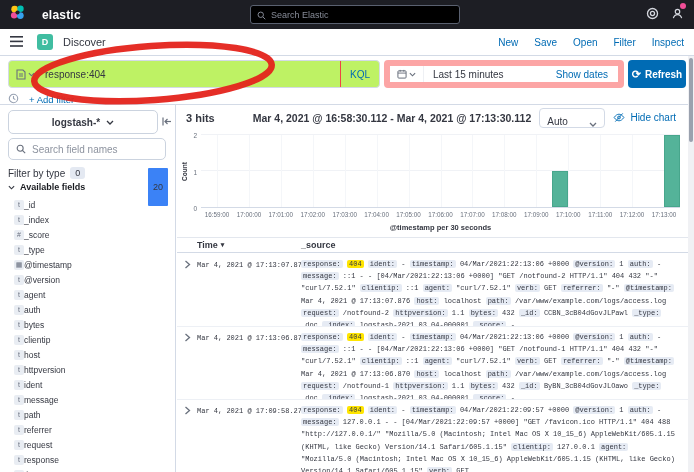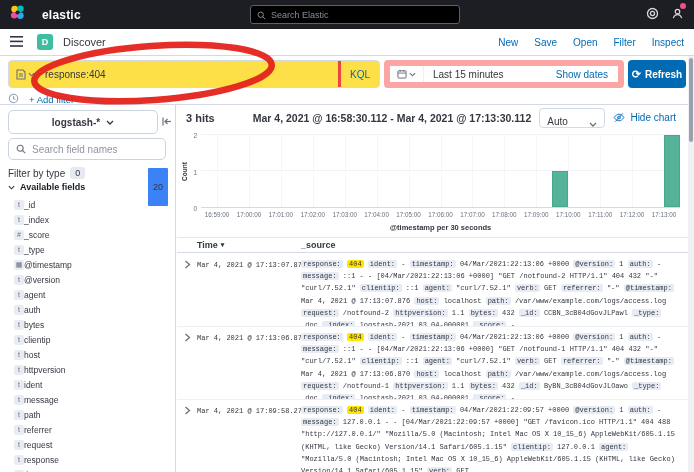--- a/index.html
+++ b/index.html
@@ -27,25 +27,25 @@
   .app-badge { width:16px; height:16px; border-radius:3px; background:#40bda1; color:#fff;
     font-size:9px; font-weight:700; display:flex; align-items:center; justify-content:center;
     margin:0 10px 0 14px; }
   .crumb { font-size:11px; color:#343741; }
   .nav-actions { margin-left:auto; display:flex; gap:16px; }
   .nav-actions span { font-size:10px; color:#006bb4; cursor:pointer; }
   
   .querysec { position:absolute; left:0; top:56px; width:694px; height:49px; background:#fff;
     border-bottom:1px solid #d3dae6; }
   .queryrow { position:absolute; left:8px; top:4px; right:8px; height:28px; display:flex; }
-  .qbox { width:372px; height:28px; border:1px solid #d3dae6; border-radius:4px; background:#fde047;
+  .qbox { width:372px; height:28px; border:1px solid #d3dae6; border-radius:4px; background:#bef264;
     display:flex; align-items:center; }
   .qicon { width:32px; display:flex; align-items:center; justify-content:center; gap:2px; }
   .qtext { flex:1; font-size:10px; color:#343741; padding-left:4px; }
-  .kql { font-size:10px; color:#006bb4; padding:0 9px; border-left:3px solid #ef4444; height:100%;
+  .kql { font-size:10px; color:#006bb4; padding:0 9px; border-left:1px solid #ef4444; height:100%;
     display:flex; align-items:center; }
   .datepicker { margin-left:4px; flex:1; height:28px; border:6px solid #fca5a5; border-radius:4px;
     background:#fff; display:flex; align-items:center; }
   .dp-cal { width:34px; height:100%; display:flex; align-items:center; justify-content:center;
     gap:2px; border-right:1px solid #eef0f4; }
   .dp-range { font-size:10px; color:#343741; padding-left:9px; flex:1; }
   .dp-show { font-size:10px; color:#006bb4; padding-right:10px; cursor:pointer; }
   .refresh-btn { margin-left:4px; width:58px; height:28px; background:#006bb4; border-radius:4px;
     color:#fff; font-size:10px; font-weight:600; display:flex; align-items:center;
     justify-content:center; gap:4px; cursor:pointer; }

